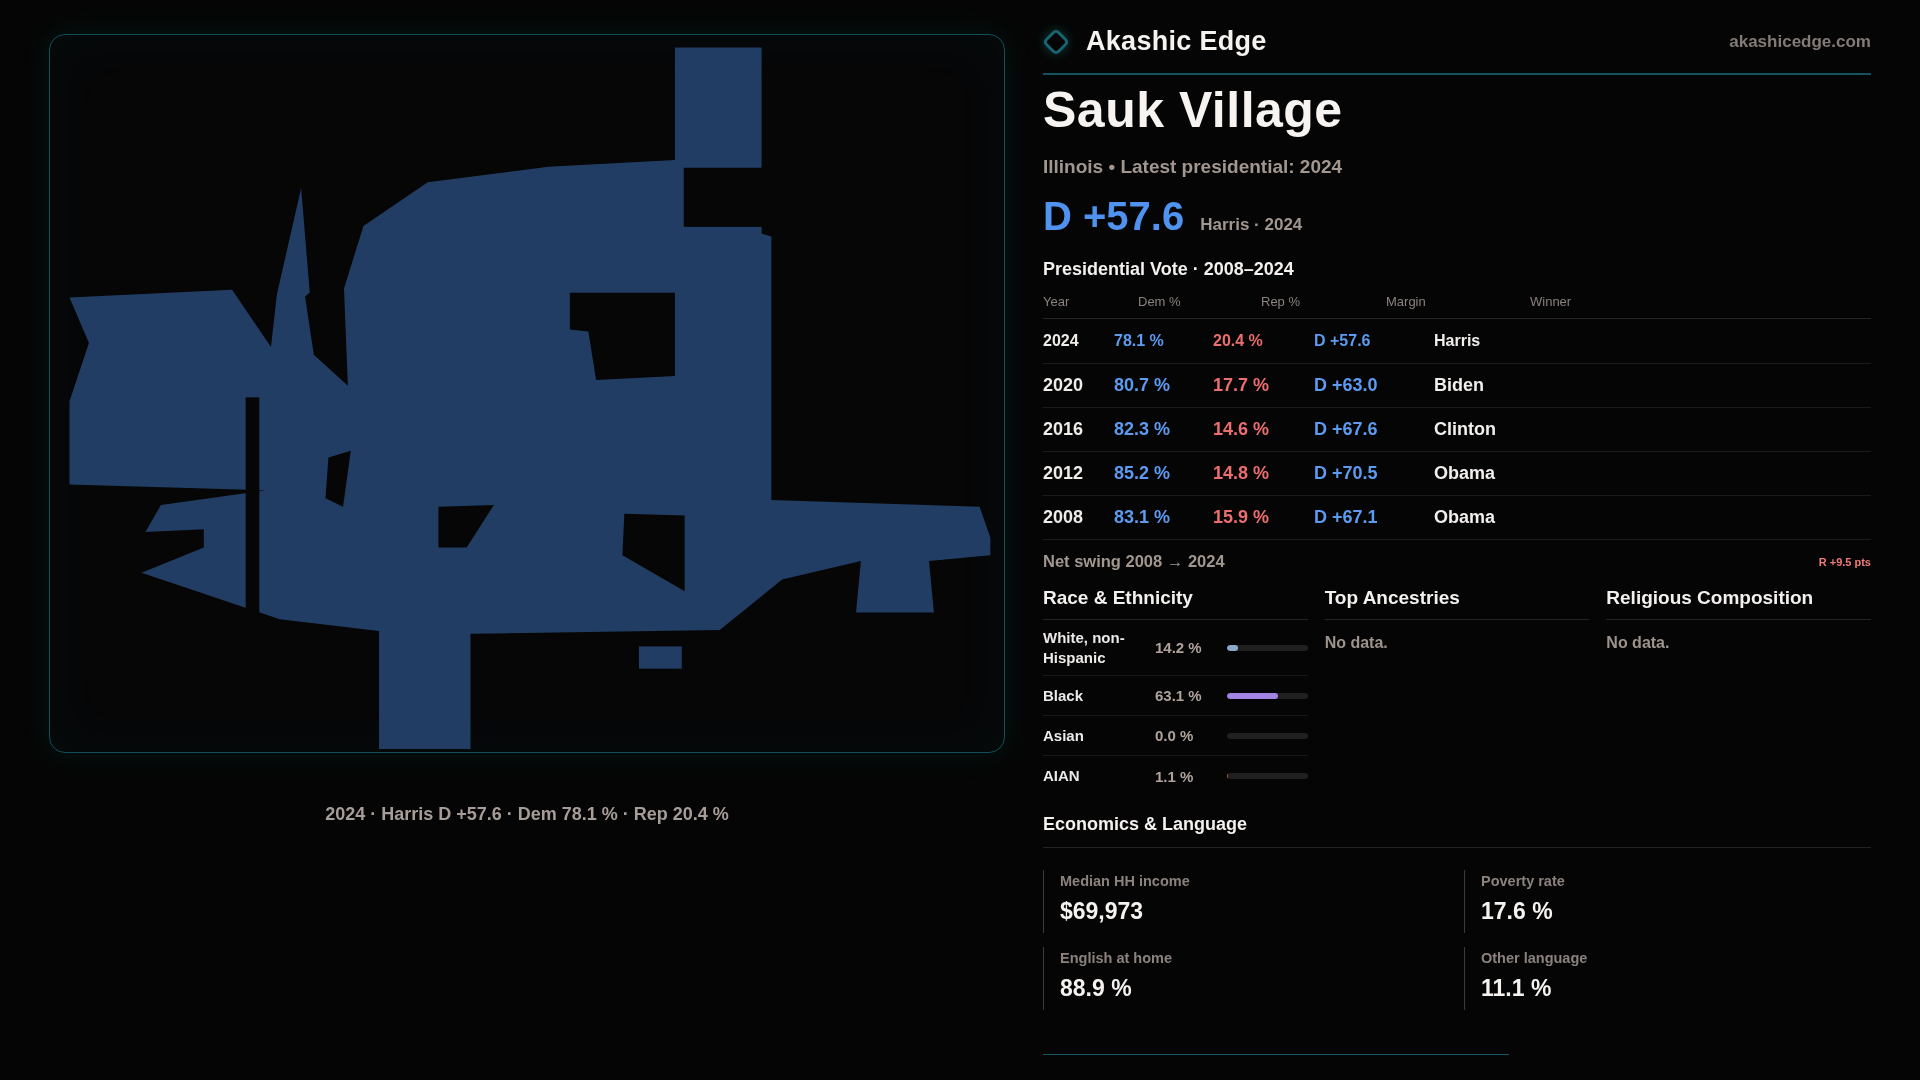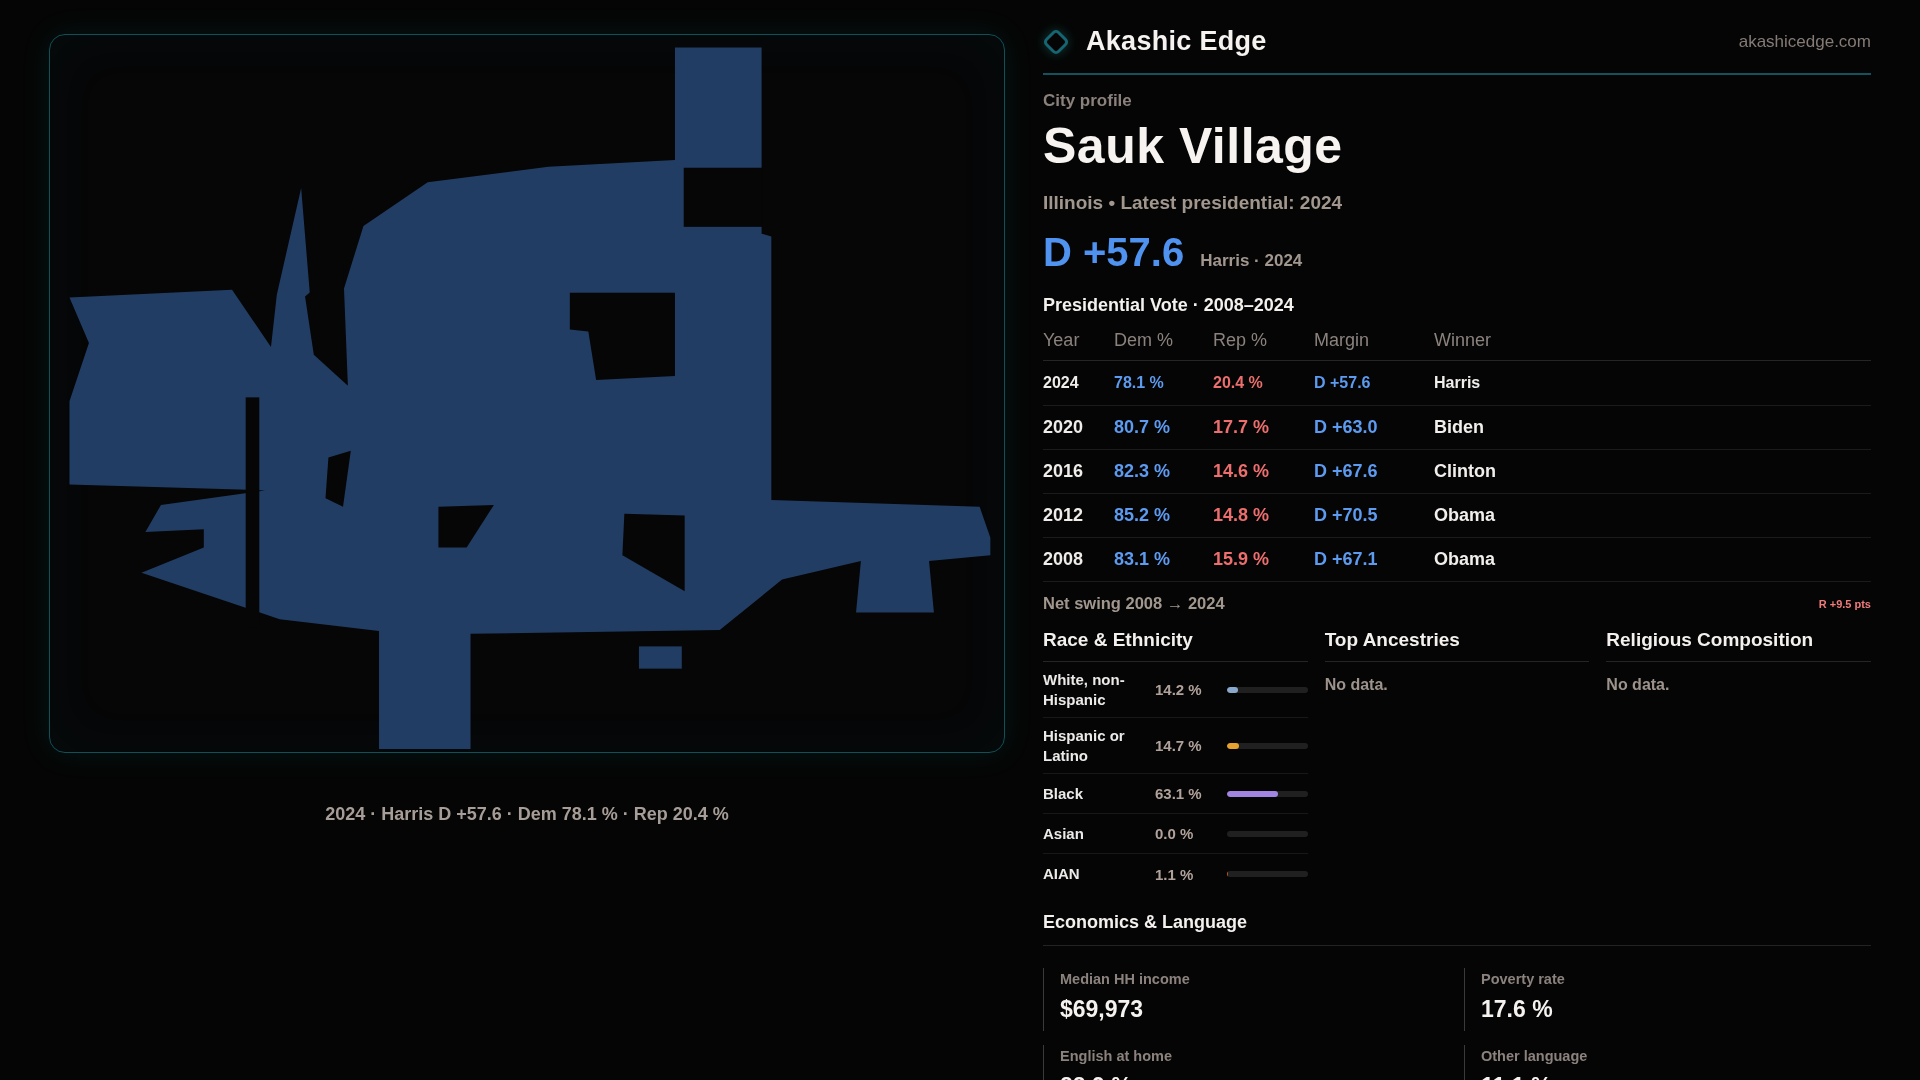--- a/index.html
+++ b/index.html
@@ -25,36 +25,36 @@
 
   
   .panel { position:absolute; left:1043px; top:26px; width:828px; }
 
   .brand-row { display:flex; align-items:center; gap:14px; padding-bottom:16px;
     border-bottom:2px solid #14525d; }
   .diamond { width:20px; height:20px; border:3.5px solid #166572; border-radius:5px;
     transform:rotate(45deg); margin:0 6px 0 3px;
     box-shadow:0 0 12px rgba(45,212,191,0.28); }
   .brand-name { font-size:27px; font-weight:bold; letter-spacing:.3px; color:#f5f2f0; }
-  .brand-domain { margin-left:auto; font-size:17px; font-weight:normal; color:#847b77; }
+  .brand-domain { margin-left:auto; font-size:17px; font-weight:bold; color:#847b77; }
 
   .kicker { margin-top:16px; font-size:17px; font-weight:bold; color:#8a817c; }
   .city-title { margin-top:6px; font-size:50px; font-weight:bold; letter-spacing:.5px; color:#f6f3f1; }
   .subtitle { margin-top:17px; font-size:19px; font-weight:bold; color:#a1978f; }
 
   .headline-row { margin-top:16px; display:flex; align-items:baseline; gap:16px; }
   .headline-margin { font-size:40px; font-weight:bold; color:#4f92f0; }
   .headline-note { font-size:17px; font-weight:bold; color:#a1978f; }
 
   .table-title { margin-top:20px; font-size:18px; font-weight:bold; color:#f3f0ee; }
 
   .vt { margin-top:14px; }
   .vt-head, .vt-row { display:grid; grid-template-columns:71px 99px 101px 120px 1fr; align-items:baseline; }
   .vt-head { padding-bottom:9px; border-bottom:1px solid rgba(255,255,255,.13);
-    font-size:18px; color:#8b827e; }
+    font-size:13px; color:#8b827e;gap:24px; }
   .vt-row { padding:11px 0; border-bottom:1px solid rgba(255,255,255,.09);
     font-size:18px; font-weight:bold; }
   .vt-row.hero { padding:13px 0; font-size:16px; }
   .c-year { color:#efecea; }
   .c-dem, .c-margin { color:#5d9bf1; }
   .c-rep { color:#ed6e6e; }
   .c-winner { color:#f1eeec; }
 
   .swing-row { display:flex; justify-content:space-between; align-items:center; padding:12px 0 10px 0; }
   .swing-label { font-size:16.5px; font-weight:bold; color:#a1978f; }
@@ -111,21 +111,20 @@
   <div class="map-caption">2024 · Harris D +57.6 · Dem 78.1 % · Rep 20.4 %</div>
 
   <div class="panel">
 
     <div class="brand-row">
       <span class="diamond"></span>
       <span class="brand-name">Akashic Edge</span>
       <span class="brand-domain">akashicedge.com</span>
     </div>
 
-    <div class="kicker">City profile</div>
     <div class="city-title">Sauk Village</div>
     <div class="subtitle">Illinois • Latest presidential: 2024</div>
 
     <div class="headline-row">
       <span class="headline-margin">D +57.6</span>
       <span class="headline-note">Harris · 2024</span>
     </div>
 
     <div class="table-title">Presidential Vote · 2008–2024</div>
 
@@ -186,27 +185,20 @@
         <div class="col-title">Race &amp; Ethnicity</div>
         <div>
             <div class="race-row">
               <div class="race-label">White, non-Hispanic</div>
               <div class="race-value">14.2 %</div>
               <div class="bar-track">
                 <div class="bar-fill" style="width: 14.2%; background: rgb(138, 168, 204);"></div>
               </div>
             </div>
             <div class="race-row">
-              <div class="race-label">Hispanic or Latino</div>
-              <div class="race-value">14.7 %</div>
-              <div class="bar-track">
-                <div class="bar-fill" style="width: 14.7%; background: rgb(231, 161, 46);"></div>
-              </div>
-            </div>
-            <div class="race-row">
               <div class="race-label">Black</div>
               <div class="race-value">63.1 %</div>
               <div class="bar-track">
                 <div class="bar-fill" style="width: 63.1%; background: rgb(162, 132, 226);"></div>
               </div>
             </div>
             <div class="race-row">
               <div class="race-label">Asian</div>
               <div class="race-value">0.0 %</div>
               <div class="bar-track">

